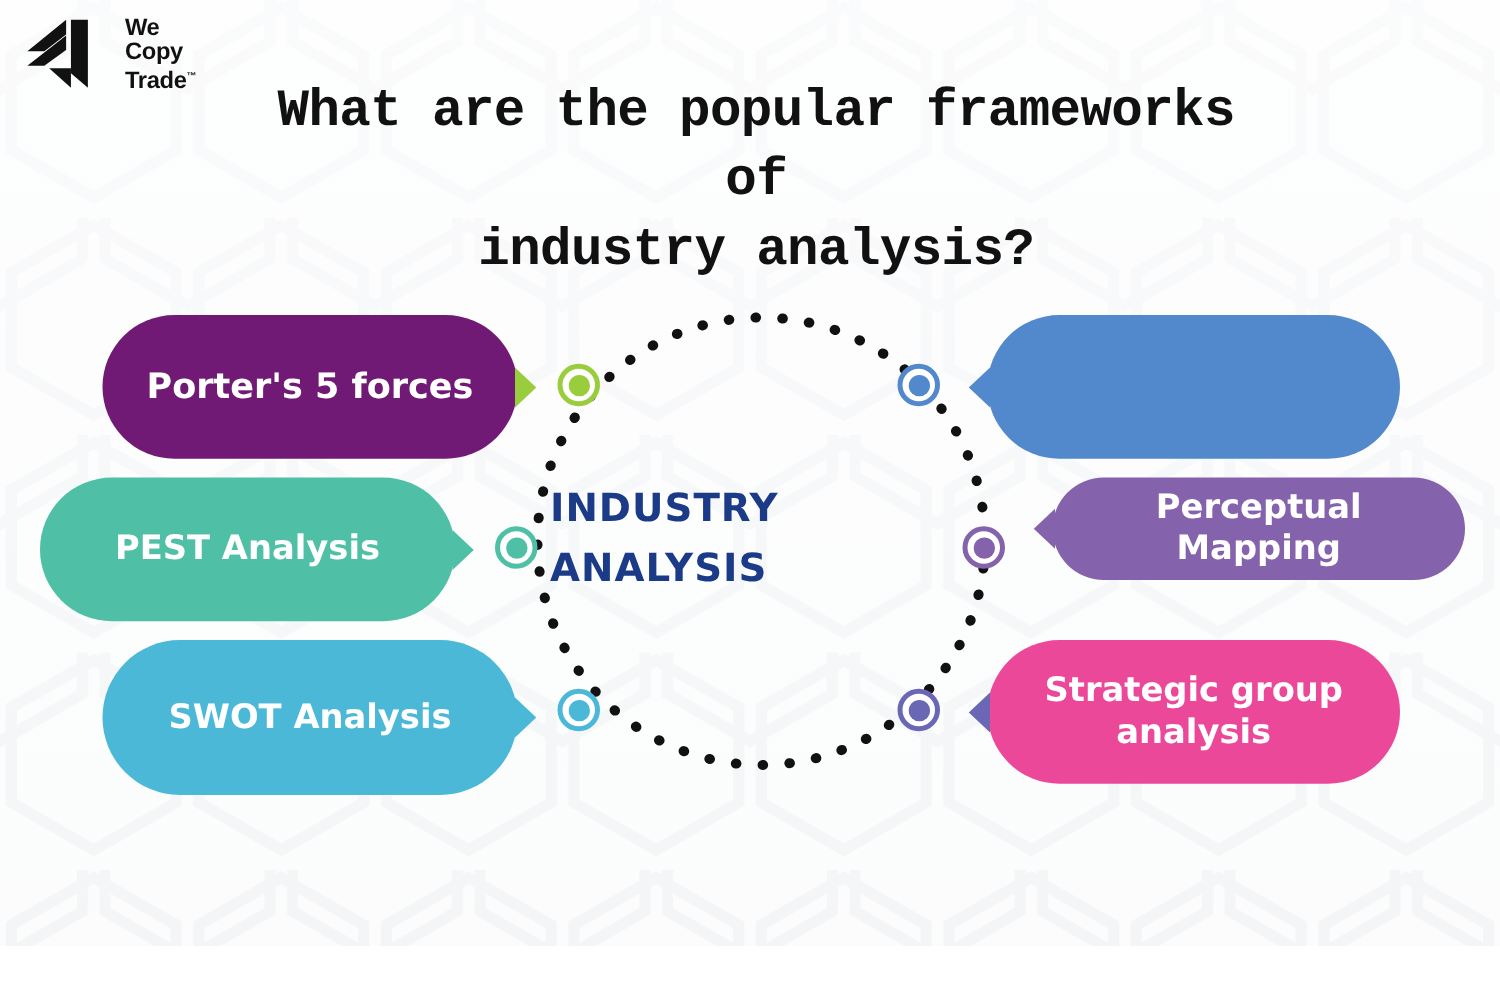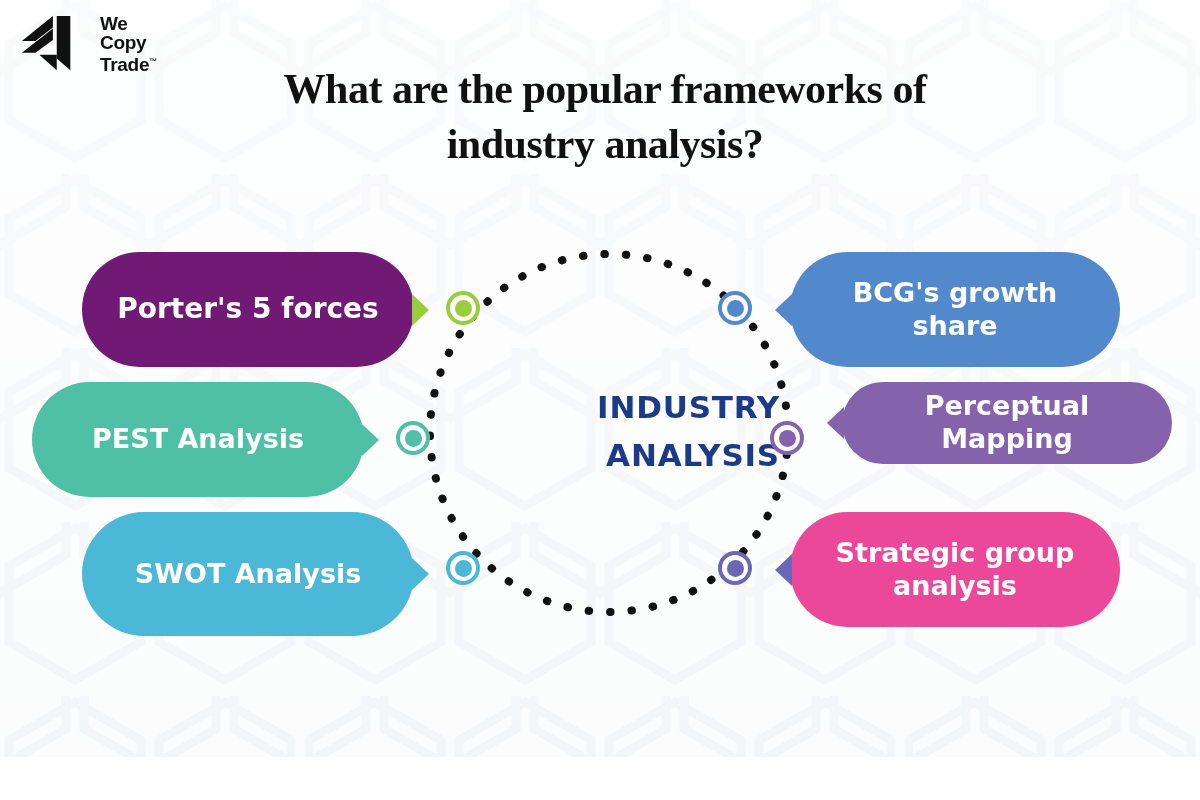--- a/index.html
+++ b/index.html
@@ -73,21 +73,21 @@
   }
 
   
   #title {
     position: absolute;
     left: 190px;
     top: 62px;
     width: 830px;
     text-align: center;
     color: #111111;
-    font-family: Liberation Serif, serif;
+    font-family: Liberation Mono, monospace;
     font-weight: 700;
     font-size: 42px;
     line-height: 1.32;
     letter-spacing: -0.5px;
     z-index: 25;
   }
   #title .line { display: block; }
 
   
   #center-circle {
@@ -96,21 +96,21 @@
     top: 246px;
     width: 374px;
     height: 374px;
     z-index: 5;
   }
   #center-label {
     position: absolute;
     left: 440px;
     top: 383px;
     width: 340px;
-    text-align: right;
+    text-align: left;
     color: #1b3a87;
     font-family: "DejaVu Sans", sans-serif;
     font-weight: 700;
     font-size: 31px;
     line-height: 1.55;
     letter-spacing: 0.8px;
     z-index: 8;
   }
   #center-label .line { display: block; }
 
@@ -228,22 +228,20 @@
   <div class="pill left" style="left: 32px; top: 382px; width: 332px; height: 115px; background: rgb(79, 192, 165); font-size: 27px;">
     <span class="ptext">PEST Analysis</span>
     <span class="tail" style="border-left: 17px solid rgb(79, 192, 165);"></span>
   </div>
   <div class="pill left" style="left: 82px; top: 512px; width: 332px; height: 124px; background: rgb(75, 184, 216); font-size: 27px;">
     <span class="ptext">SWOT Analysis</span>
     <span class="tail" style="border-left: 17px solid rgb(75, 184, 216);"></span>
   </div>
 
   <div class="pill right" style="left: 790px; top: 252px; width: 330px; height: 115px; background: rgb(82, 137, 204); font-size: 27px;">
-    <span class="ptext">BCG's growth
-share</span>
     <span class="tail" style="border-right: 17px solid rgb(82, 137, 204);"></span>
   </div>
   <div class="pill right" style="left: 842px; top: 382px; width: 330px; height: 82px; background: rgb(132, 99, 172); font-size: 27px;">
     <span class="ptext">Perceptual
 Mapping</span>
     <span class="tail" style="border-right: 17px solid rgb(132, 99, 172);"></span>
   </div>
   <div class="pill right" style="left: 790px; top: 512px; width: 330px; height: 115px; background: #ec4899; font-size: 27px;">
     <span class="ptext">Strategic group
 analysis</span>

